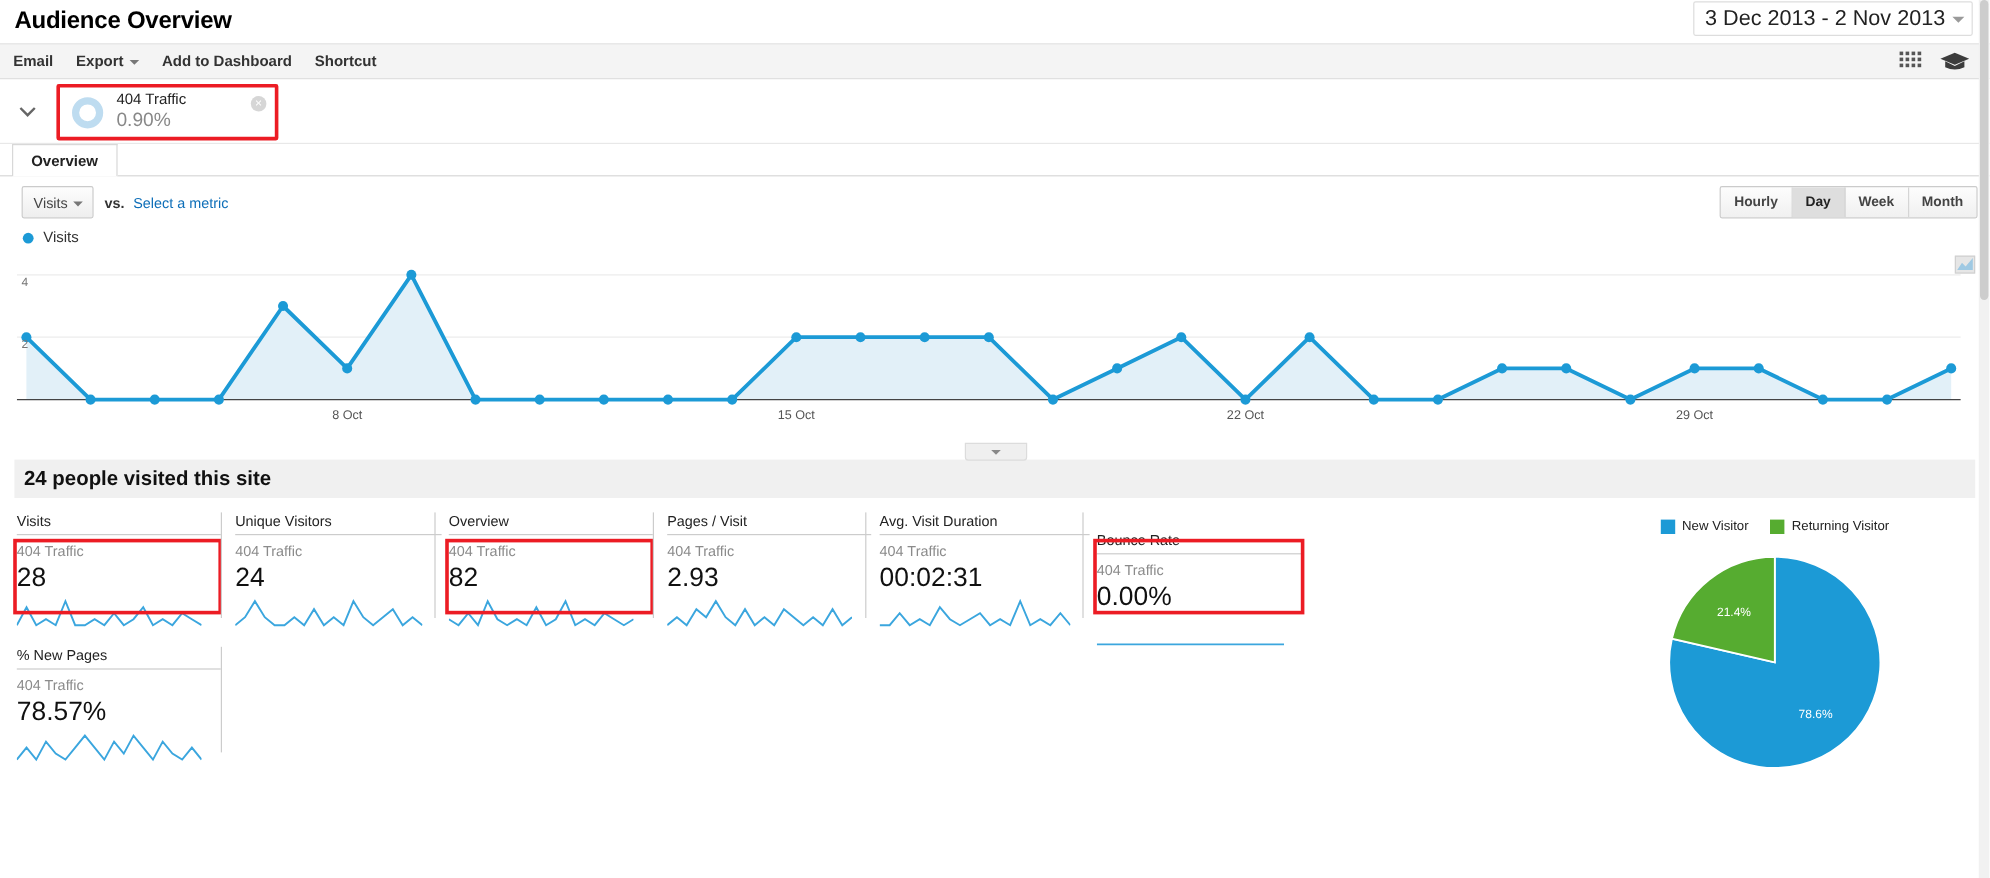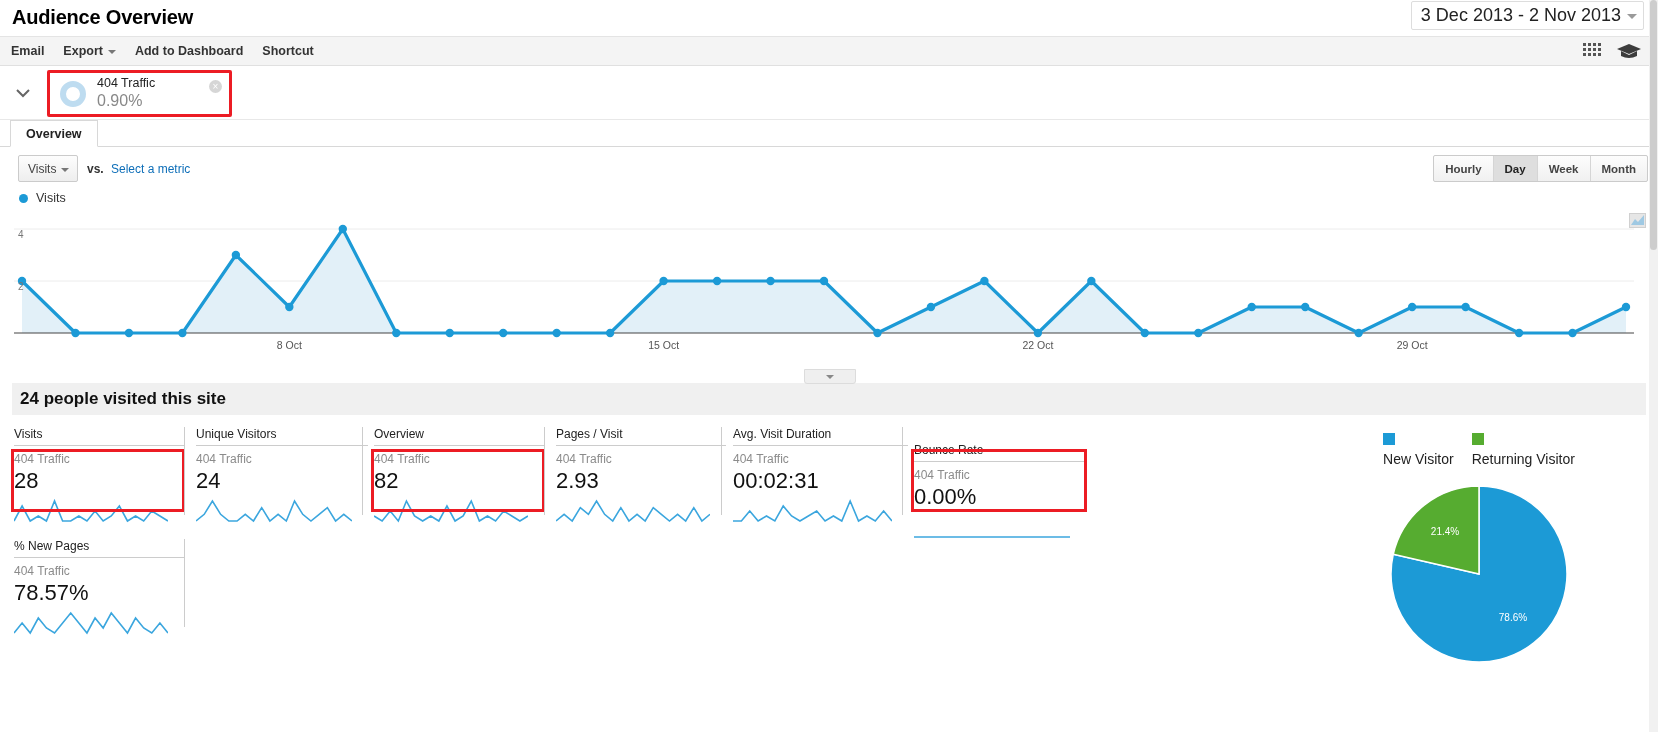--- a/index.html
+++ b/index.html
@@ -147,21 +147,21 @@
   }
   .metric-seg { font-size:12px; color:#8b8b8b; line-height:1.3; }
   .metric-val { font-size:22px; color:#111; line-height:1.15; font-weight:normal; }
   .spark { display:block; margin-top:4px; }
   .metric-divider { position:absolute; top:0; width:1px; background:#ccc; height:88px; }
   .hl-box { position:absolute; border:3px solid #ec1c24; pointer-events:none; }
 
   
   .pie-area { position:absolute; right:14px; top:0; width:330px; }
   .pie-legend { display:flex; justify-content:center; gap:18px; align-items:center; margin-top:6px; }
-  .pie-legend .lg { display:flex; gap:6px; font-size:14px; color:#222;flex-direction:column; }
+  .pie-legend .lg { display:flex; align-items:center; gap:6px; font-size:11px; color:#222; }
   .sw { width:12px; height:12px; display:inline-block; }
   .pie-svg { display:block; margin:16px auto 0 auto; }
   .slice-label { font-size:10px; fill:#fff; }
 
   .scrollbar-right {
     position:absolute; right:0; top:0; width:9px; height:732px; background:#f1f1f1;
   }
   .scrollbar-right .thumb { position:absolute; left:1px; top:0; width:7px; height:250px; background:#cdcdcd; border-radius:4px; }
 </style>
 </head>

